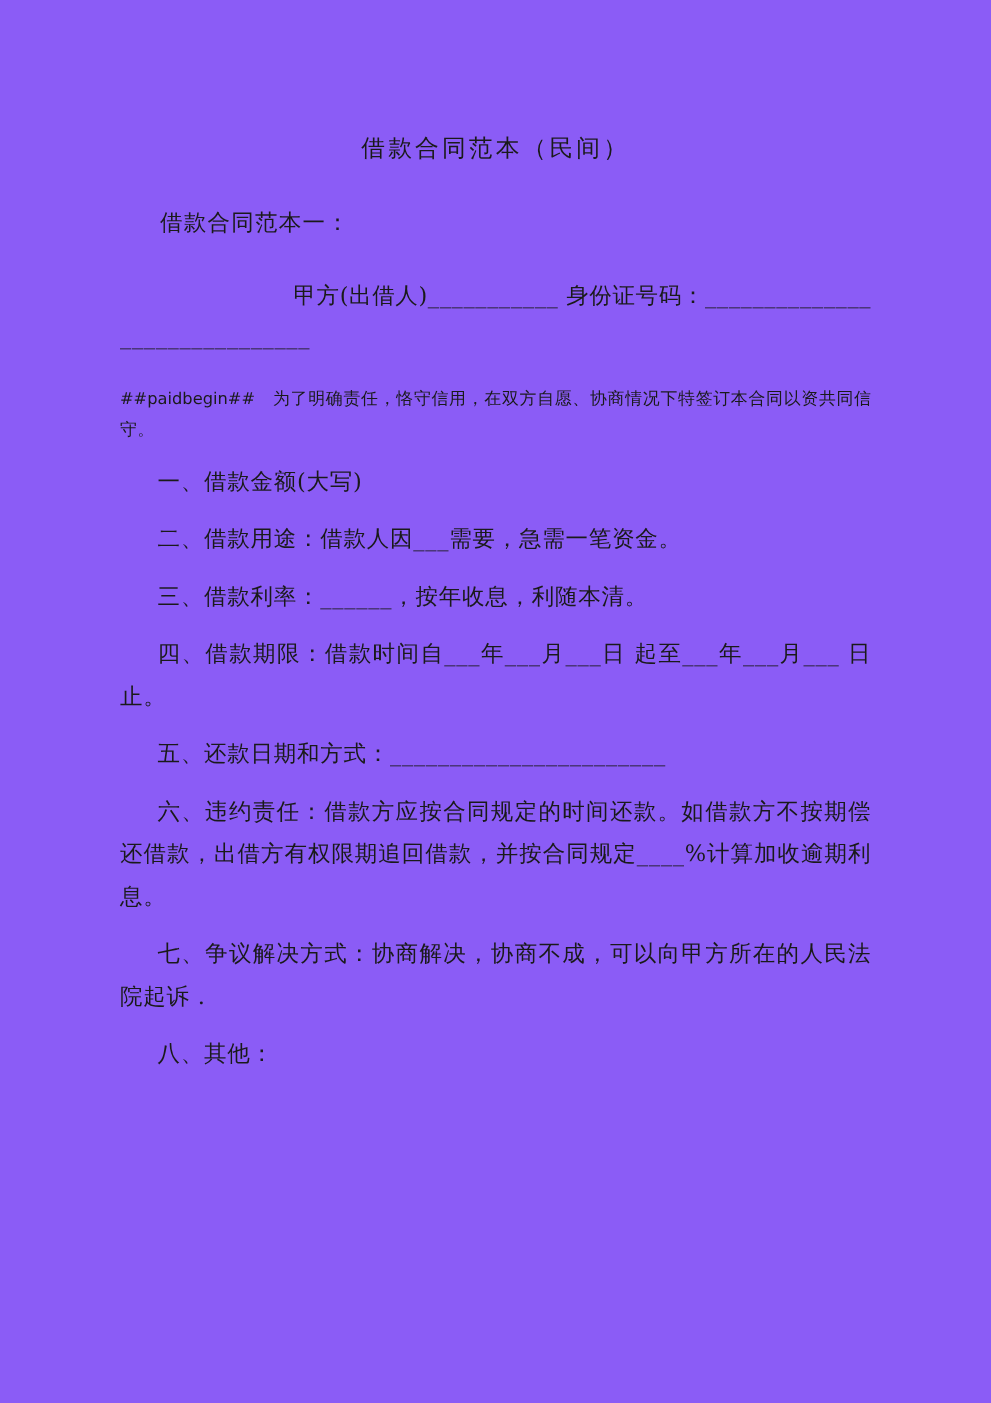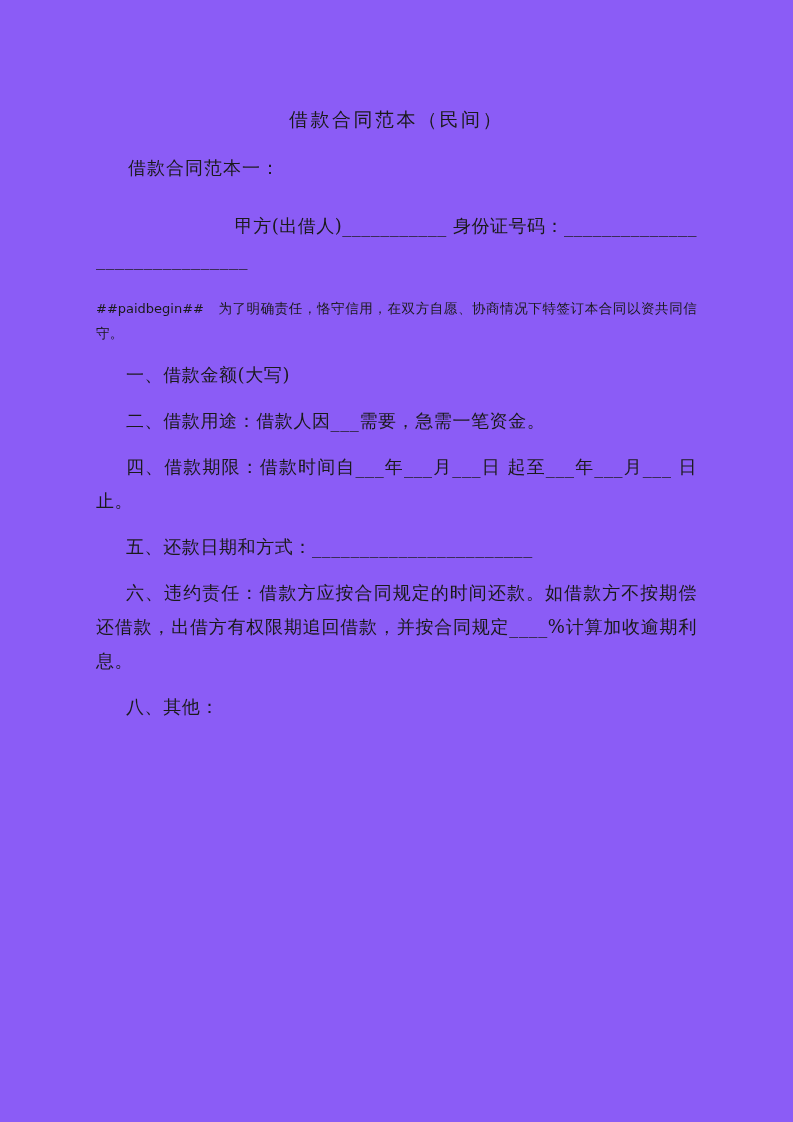--- a/index.html
+++ b/index.html
@@ -32,21 +32,21 @@
     line-height: 30px;
     letter-spacing: 2.5px;
     margin: 8px 0 0 0;
     font-weight: normal;
     white-space: pre;
   }
   .subtitle {
     font-size: 18px;
     line-height: 30px;
     letter-spacing: 1px;
-    margin-top: 19px;
+    margin-top: 30px;
     text-indent: 32px;
     white-space: pre;
   }
   .party-line {
     font-size: 18px;
     line-height: 30px;
     letter-spacing: 0.5px;
     margin-top: 28px;
     text-indent: 16px;
     white-space: pre;
@@ -107,23 +107,25 @@
   <div class="party-tail">________________</div>
 
   <div class="paid-para">
     <span class="paid-marker">##paidbegin##</span><span class="paid-gap"></span><span>为了明确责任，恪守信用，在双方自愿、协商情况下特签订本合同以资共同信守。</span>
   </div>
 
   <div class="clause">一、借款金额(大写)</div>
 
   <div class="clause">二、借款用途：借款人因___需要，急需一笔资金。</div>
 
+  <div class="clause">三、借款利率：______，按年收息，利随本清。</div>
 
   <div class="clause">四、借款期限：借款时间自___年___月___日 起至___年___月___ 日止。</div>
 
   <div class="clause">五、还款日期和方式：_______________________</div>
 
   <div class="clause">六、违约责任：借款方应按合同规定的时间还款。如借款方不按期偿还借款，出借方有权限期追回借款，并按合同规定____%计算加收逾期利息。</div>
 
+  <div class="clause">七、争议解决方式：协商解决，协商不成，可以向甲方所在的人民法院起诉 .</div>
 
   <div class="clause">八、其他：</div>
 
 </div>
 
 </body></html>

